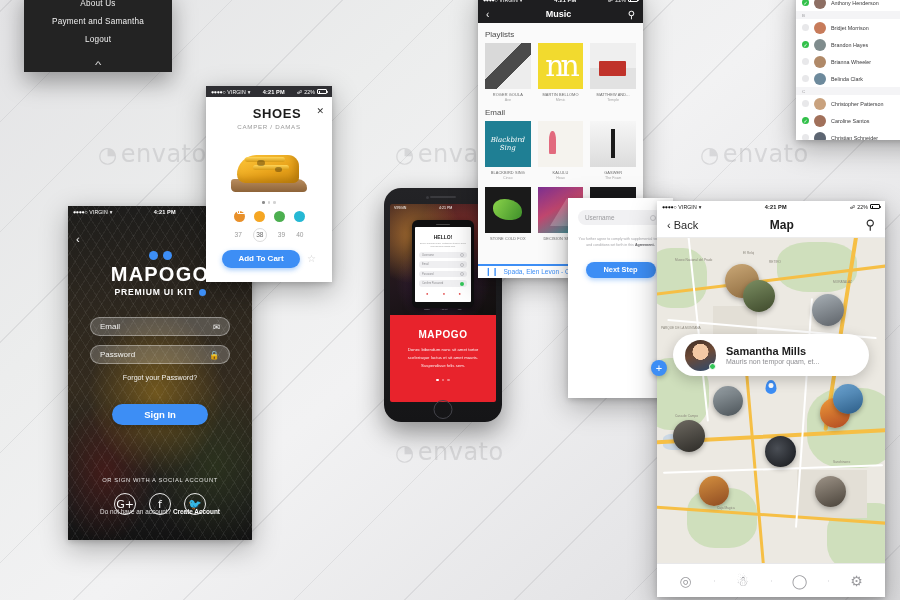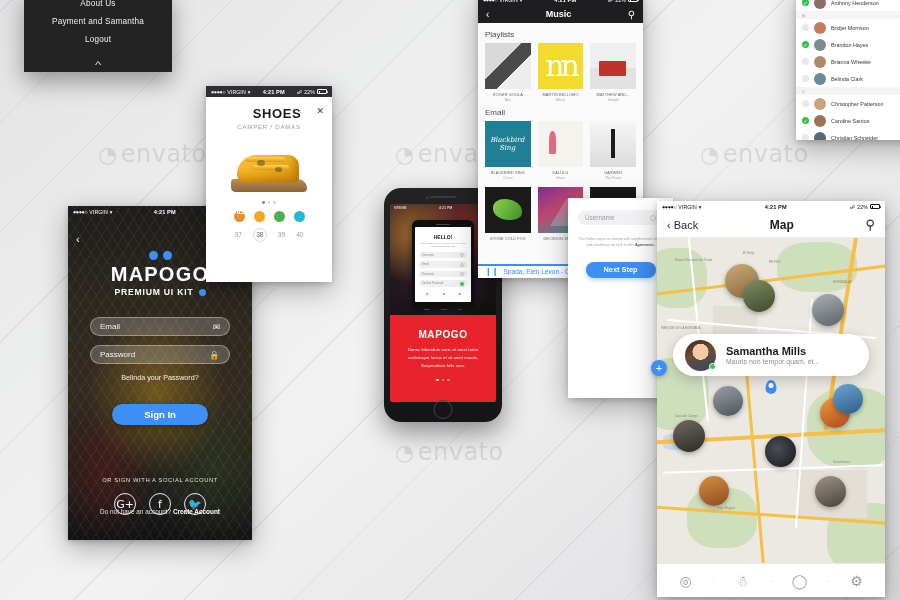--- a/index.html
+++ b/index.html
@@ -430,21 +430,21 @@
 
     <div style="margin-top:20px;">
       <div class="field">
         <span class="v">Email</span>
         <span class="ic">✉</span>
       </div>
       <div class="field">
         <span class="v">Password</span>
         <span class="ic">🔒</span>
       </div>
-      <div id="forgot">Belinda your Password?</div>
+      <div id="forgot">Forgot your Password?</div>
     </div>
 
     <div id="signin-btn">Sign In</div>
 
     <div id="social-label">OR SIGN WITH A SOCIAL ACCOUNT</div>
     <div id="social-row">
       <div class="sb">G+</div>
       <div class="sb">f</div>
       <div class="sb">🐦</div>
     </div>
@@ -499,20 +499,24 @@
           <i style="background:#25b8d4"></i>
       </div>
 
       <div id="size-row">
         <span>37</span>
         <span class="sel">38</span>
         <span>39</span>
         <span>40</span>
       </div>
 
+      <div id="cart-row">
+        <div id="add-cart">Add To Cart</div>
+        <div id="fav-star">☆</div>
+      </div>
     </div>
   </div>
 
   <div id="phone-mock">
     <div class="speaker"></div>
     <div class="cam"></div>
     <div id="phone-inner">
       <div id="phone-photo">
         <div class="sb2">
           <span>VIRGIN</span>

